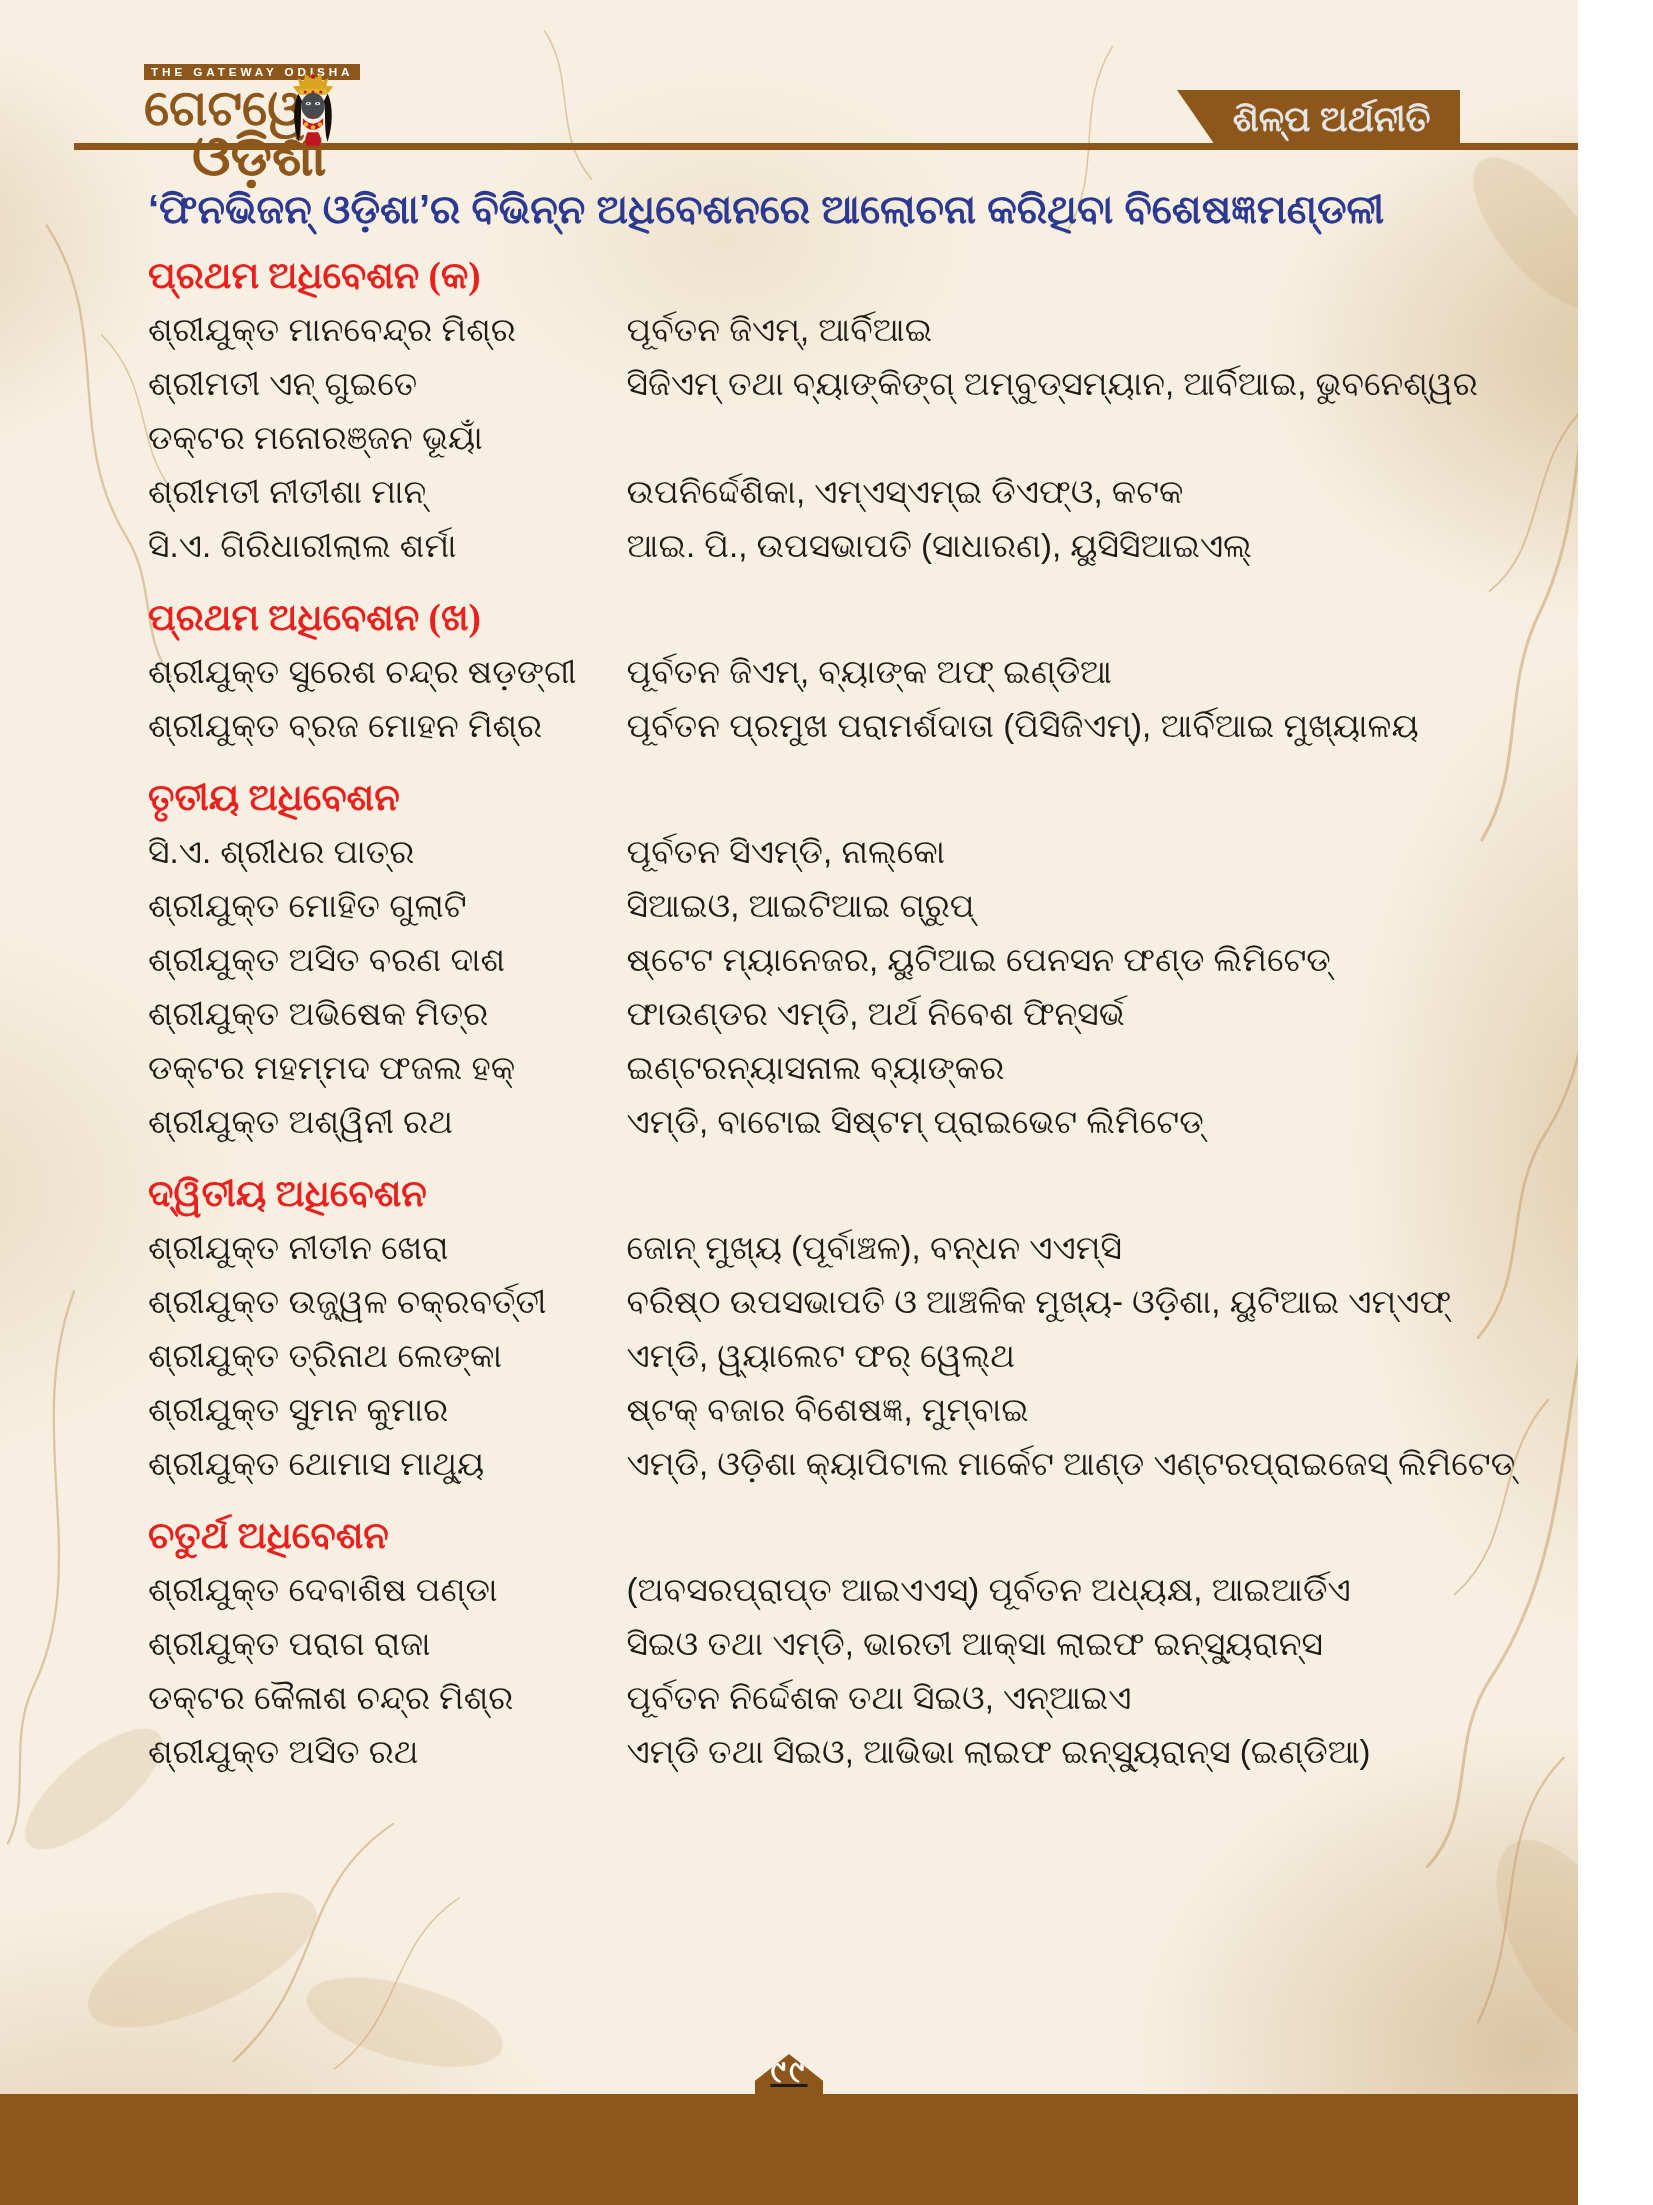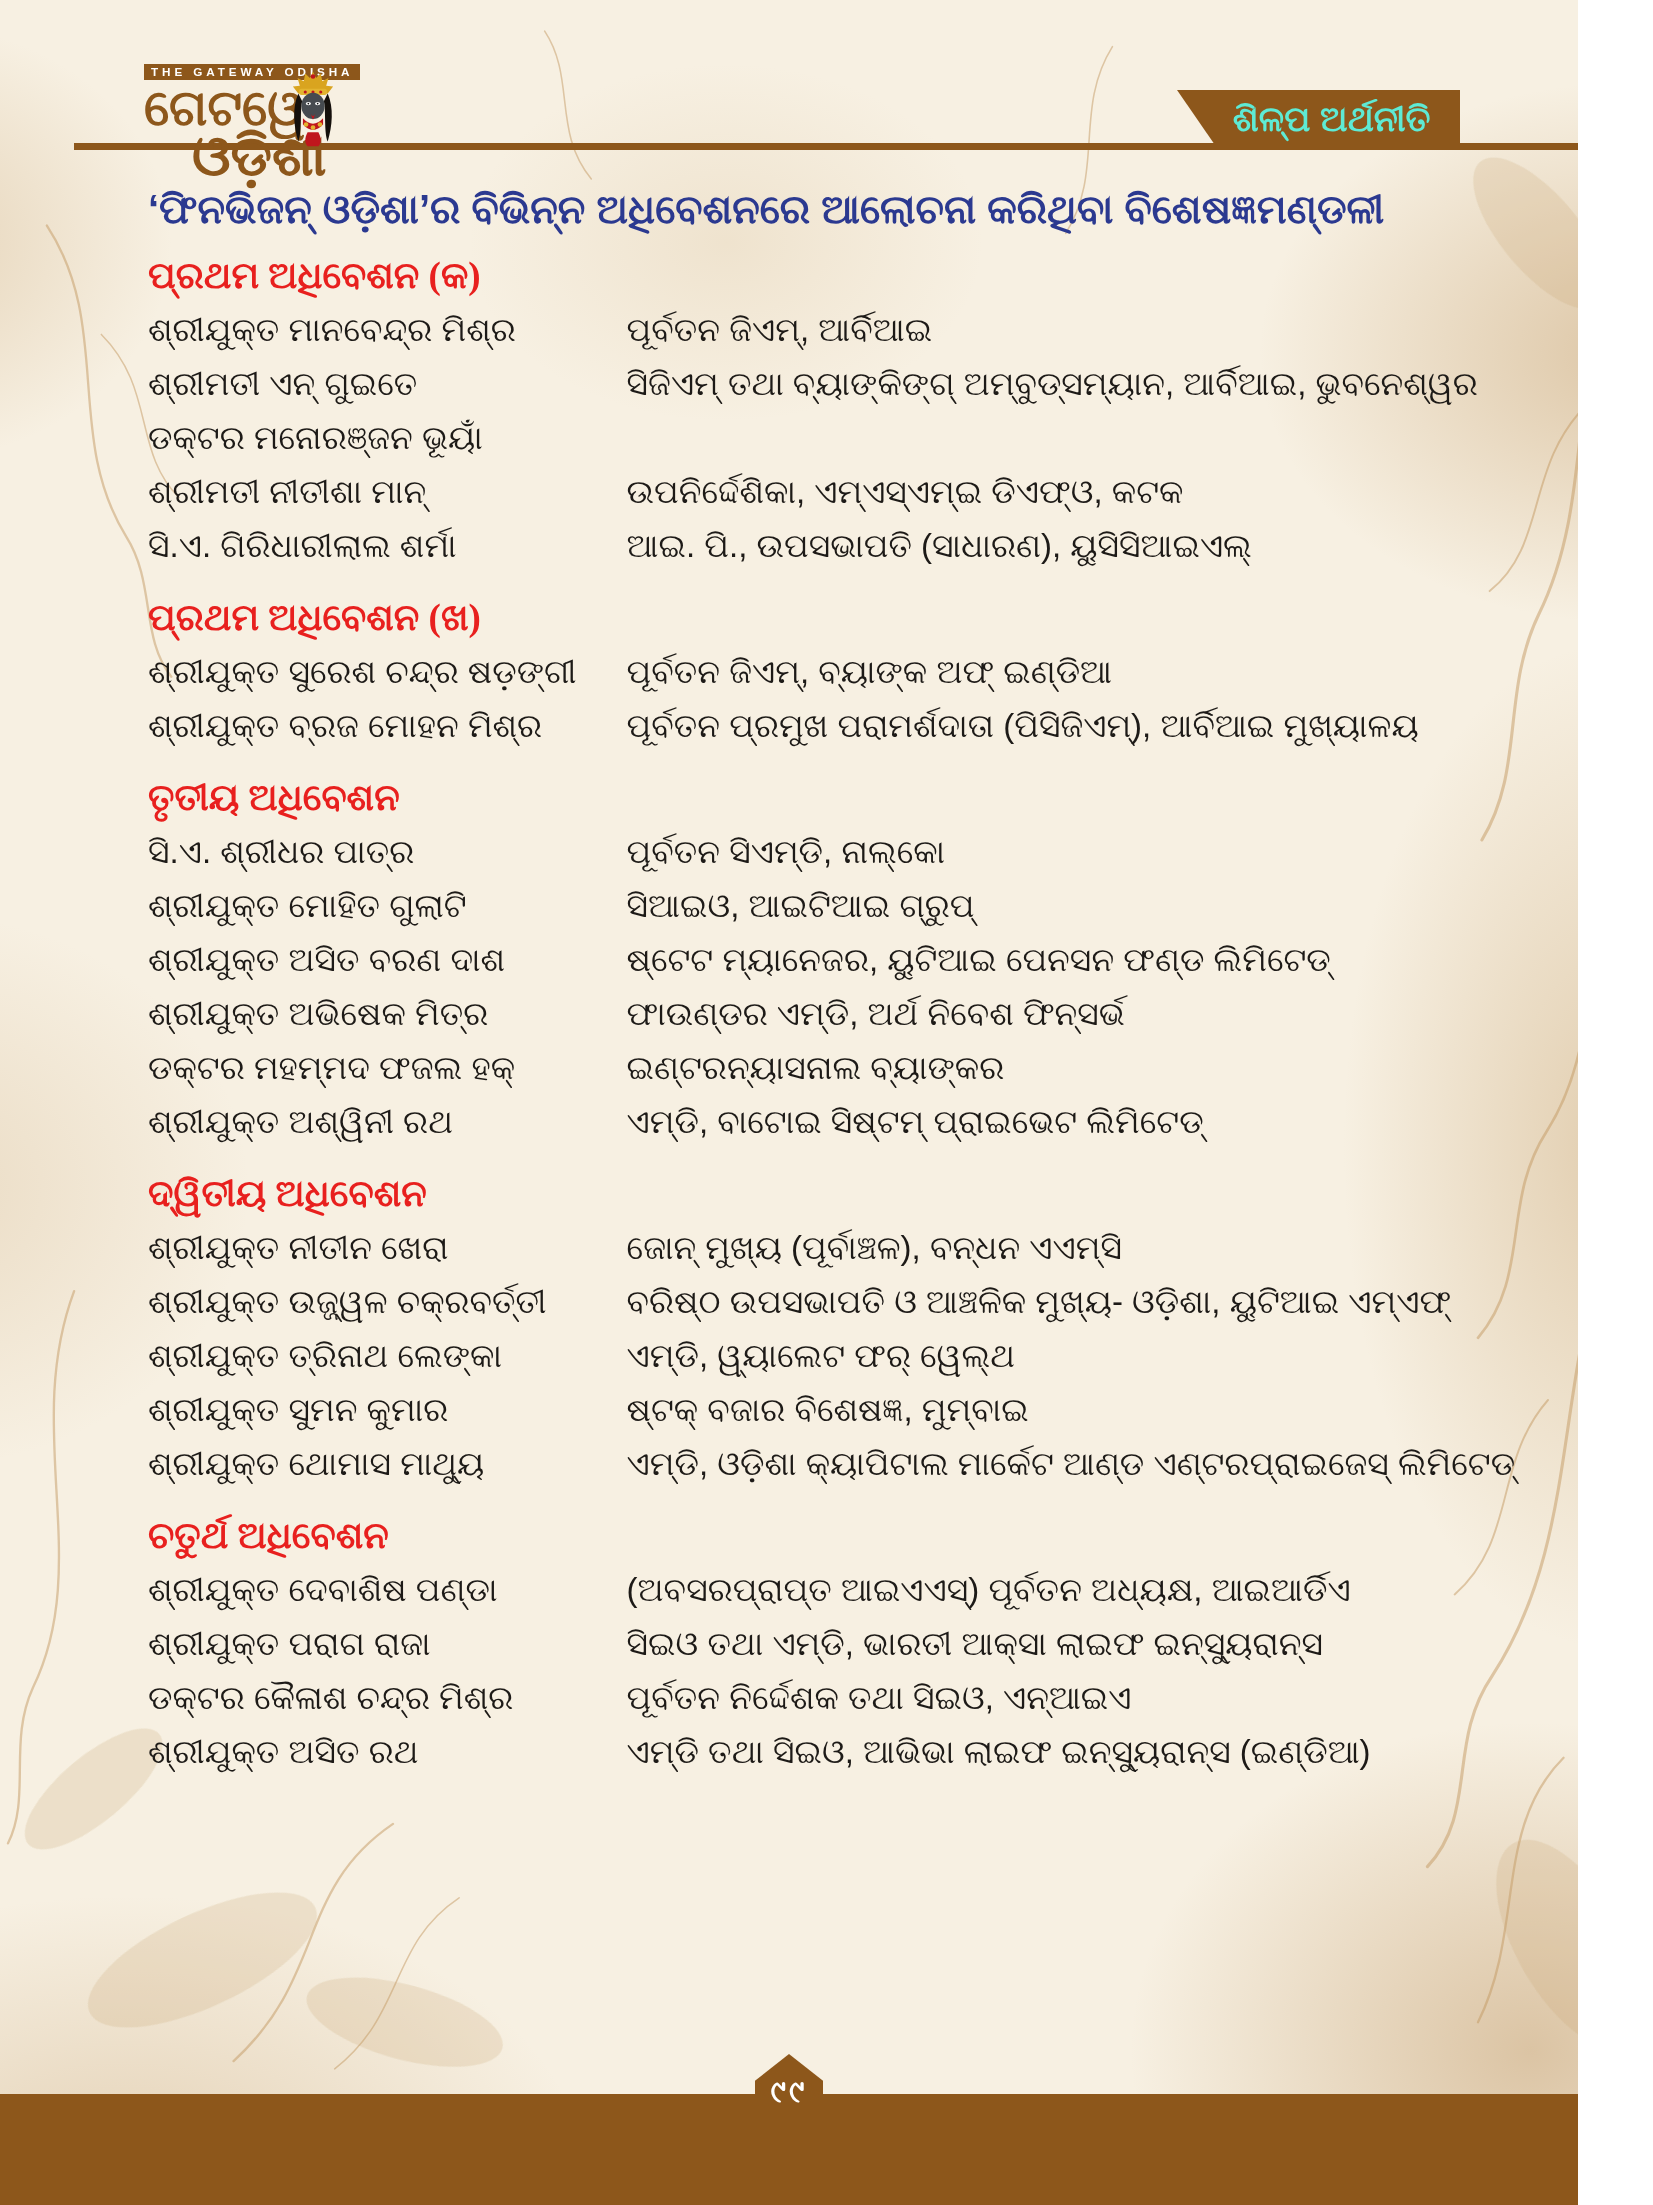--- a/index.html
+++ b/index.html
@@ -27,41 +27,41 @@
   .brand-tag{display:inline-block;background:#8d571b;color:#fff;font-size:11.7px;font-weight:bold;letter-spacing:3.9px;padding:2.3px 7px;}
   .brand-line1{font-size:50px;font-weight:bold;color:#8d571b;margin-top:2.3px;}
   .brand-line2{font-size:56px;font-weight:bold;color:#8d571b;margin-left:48px;margin-top:-4.7px;}
   .goddess{position:absolute;left:289px;top:70px;z-index:3;}
   .tab{
     position:absolute;left:1177px;top:90px;width:283px;height:58px;
     background:#8d571b;z-index:2;
     clip-path:polygon(0 0,100% 0,100% 100%,40px 100%);
     display:flex;align-items:center;justify-content:center;
   }
-  .tab-label{color:#5eead4;font-size:35px;font-weight:bold;padding-left:26.4px;}
+  .tab-label{color:#e5e5e5;font-size:35px;font-weight:bold;padding-left:26.4px;}
 
   
   .title{position:absolute;left:148px;top:187px;width:1478px;z-index:2;
          font-size:40px;font-weight:bold;color:#2b3990;}
 
   
   .content{position:absolute;left:148px;top:254px;width:1470px;z-index:2;}
   .sec-header{color:#e8201e;font-size:37px;font-weight:bold;margin:28px 0 7.8px;line-height:44px;font-family:Liberation Serif, serif;}
   .section:first-child .sec-header{margin-top:0;}
   .row{display:flex;align-items:flex-start;margin:10px 0;font-size:33px;line-height:44px;}
   .name{width:463px;flex:none;padding-right:15.6px;}
   .role{flex:1;}
 
   
   .footer-band{position:absolute;left:0;right:0;bottom:0;height:111px;background:#8d571b;z-index:2;}
   .footer-home{
     position:absolute;left:50%;transform:translateX(-50%);bottom:72px;
     width:68px;height:79px;background:#8d571b;z-index:3;
     clip-path:polygon(50% 0,100% 34%,100% 100%,0 100%,0 34%);
-    display:flex;align-items:center;justify-content:center;
+    display:flex;align-items:flex-start;justify-content:center;text-decoration:underline;
   }
   .page-num{color:#fff;font-size:31px;font-weight:bold;padding-bottom:3.1px;letter-spacing:3.1px;}
 </style>
 </head>
 <body>
 
 <div class="page">
 
   <svg class="texture" width="1654" height="2205" viewBox="0 0 2126 2835">
     <g fill="none" stroke="#c49a63" stroke-linecap="round" opacity="0.5">

